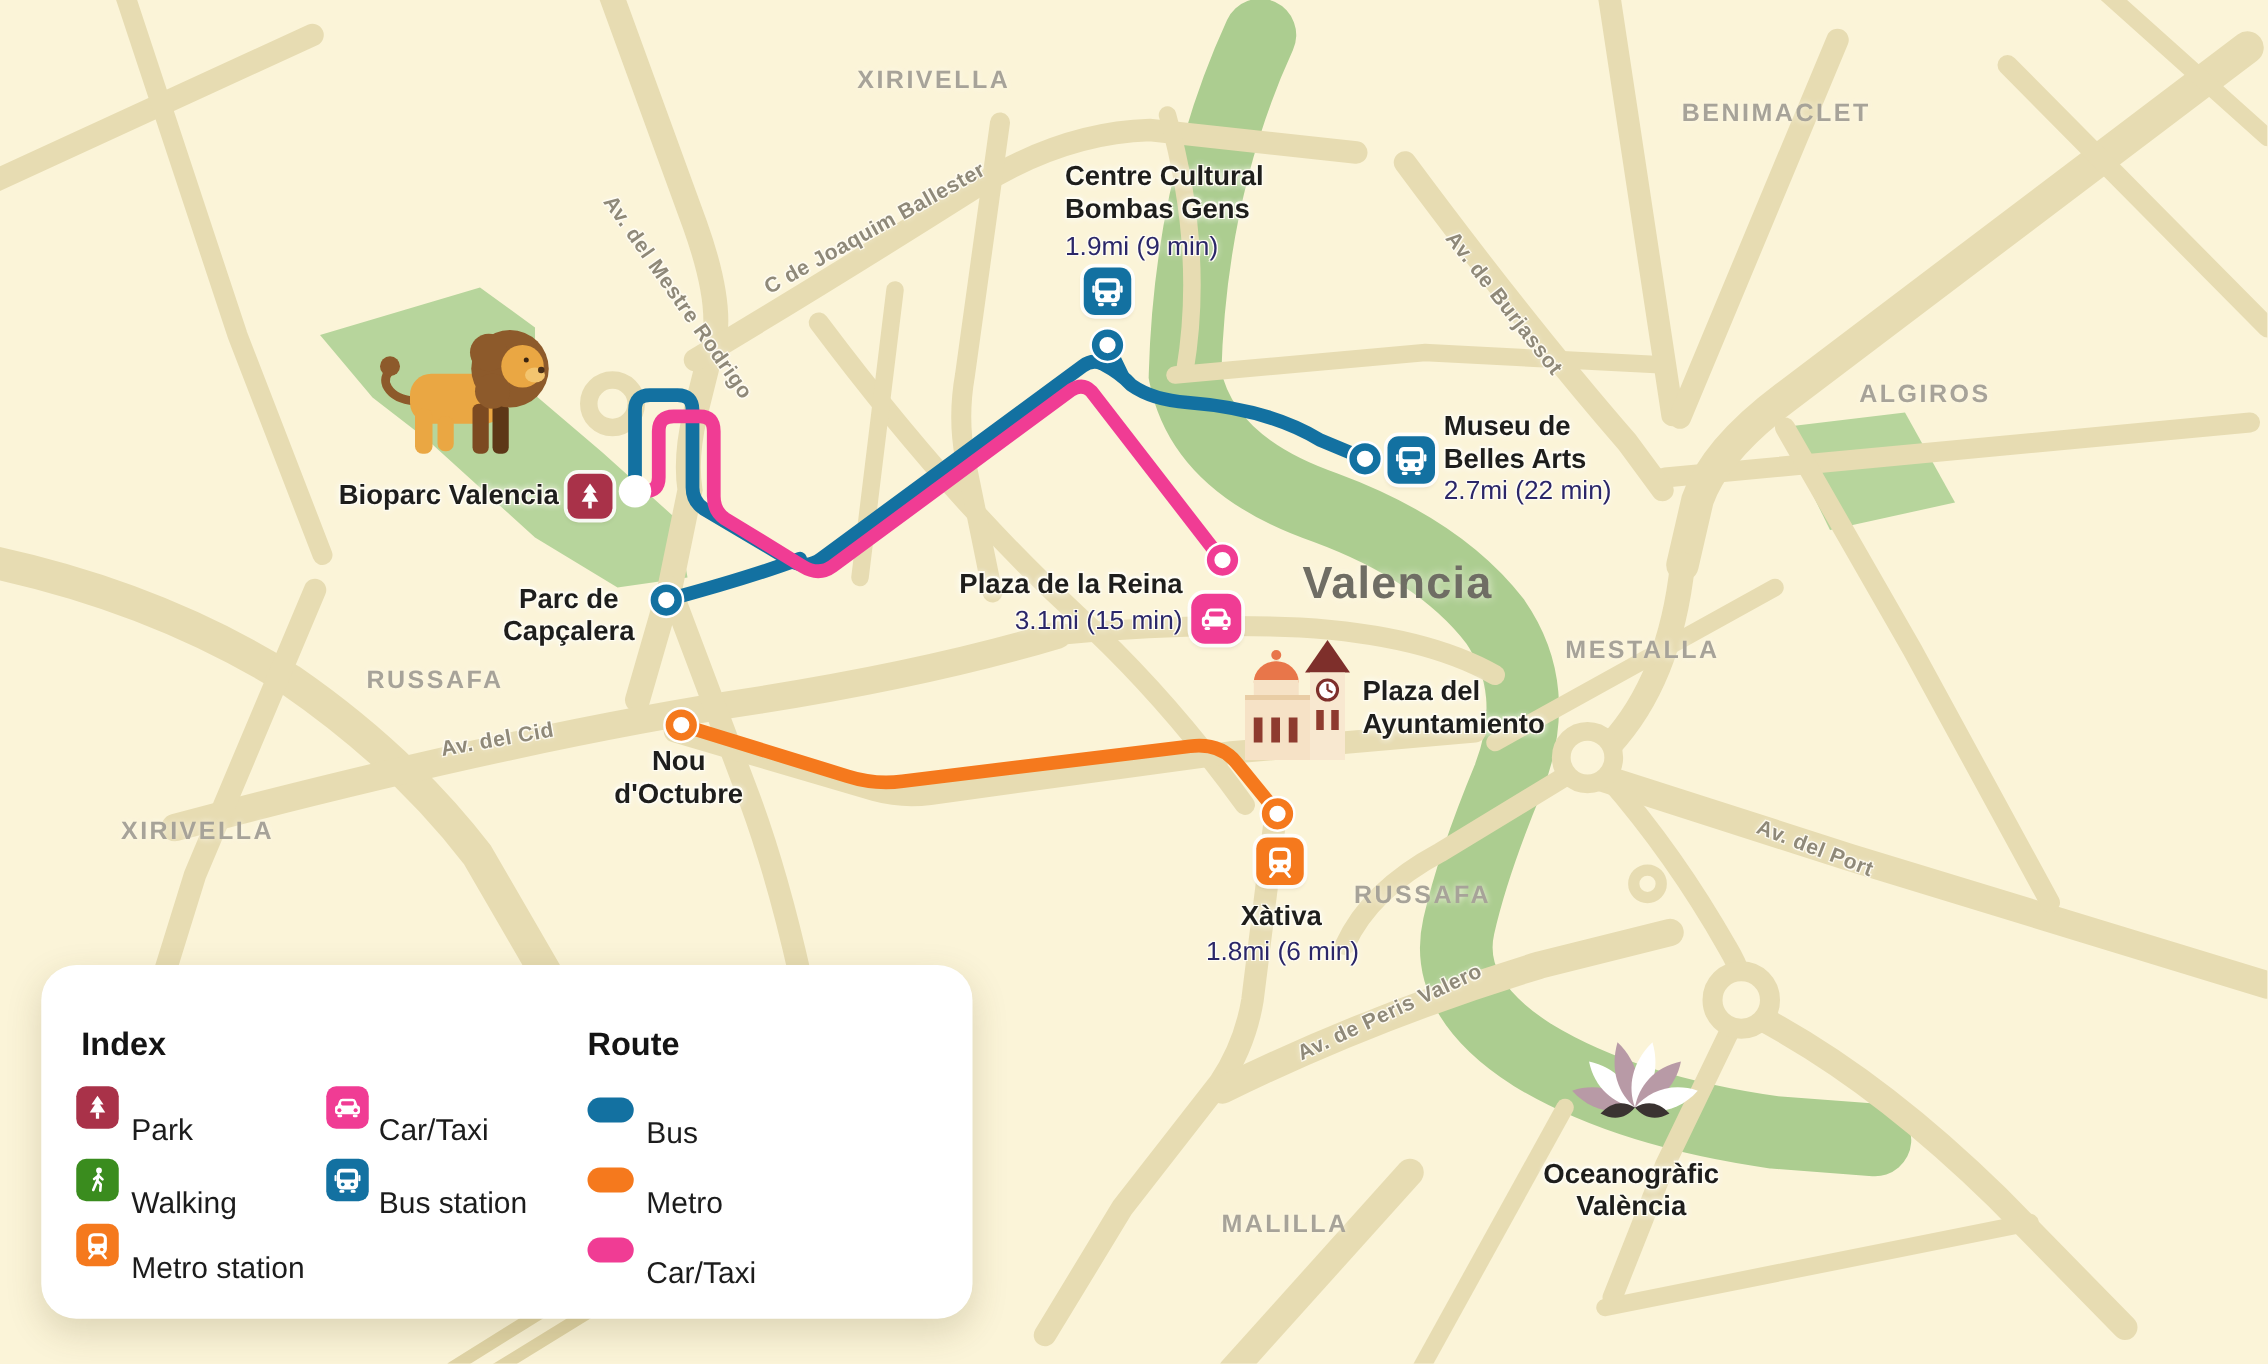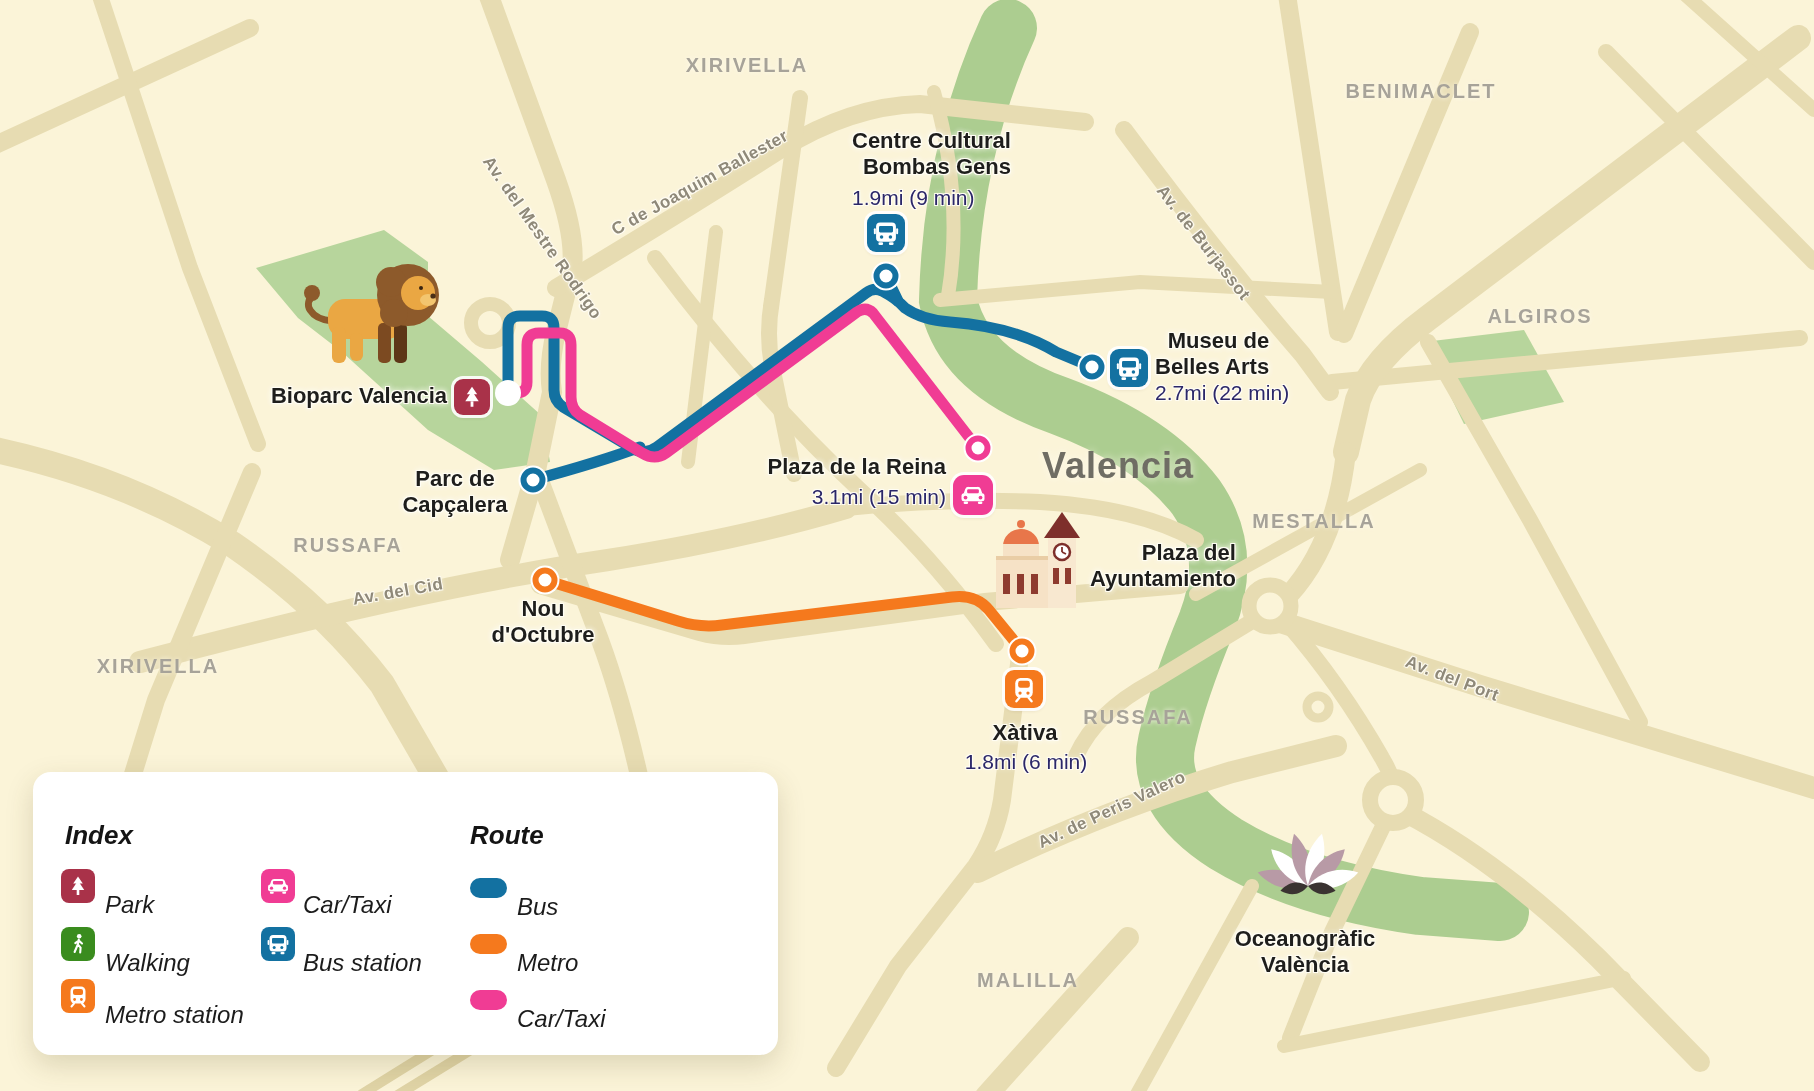--- a/index.html
+++ b/index.html
@@ -9,33 +9,33 @@
   .district{position:absolute;transform:translate(-50%,-50%);color:#a7a399;
     font-weight:700;font-size:20px;letter-spacing:2px;white-space:nowrap;
     text-shadow:0 0 5px rgba(255,252,240,.9);}
   .street-label{position:absolute;color:#8f8979;font-weight:700;font-size:17px;
     white-space:nowrap;letter-spacing:.5px;
     text-shadow:-1px -1px 0 rgba(255,253,244,.85),1px 1px 0 rgba(255,253,244,.85),
       -1px 1px 0 rgba(255,253,244,.85),1px -1px 0 rgba(255,253,244,.85),0 0 5px rgba(255,253,244,.9);}
   .poi-name{position:absolute;color:#1e1e1c;font-weight:700;font-size:22px;line-height:1.2;
     white-space:pre-line;
     text-shadow:-1px -1px 0 #fffdf4,1px -1px 0 #fffdf4,-1px 1px 0 #fffdf4,1px 1px 0 #fffdf4,
-      0 0 6px #fffdf4,0 0 6px #fffdf4;text-align:right;}
+      0 0 6px #fffdf4,0 0 6px #fffdf4;}
   .distance{position:absolute;color:#2b2769;font-weight:400;font-size:21px;white-space:nowrap;
     text-shadow:-1px -1px 0 #fffdf4,1px -1px 0 #fffdf4,-1px 1px 0 #fffdf4,1px 1px 0 #fffdf4,
       0 0 6px #fffdf4;}
   .city-label{position:absolute;transform:translate(-50%,-50%);color:#6f6d64;font-weight:700;
     font-size:36px;letter-spacing:1px;white-space:nowrap;
     text-shadow:0 0 8px rgba(255,253,244,.8);}
   .center{transform:translateX(-50%);text-align:center;}
   .right{text-align:left;padding-left:36px;}
   .badge{position:absolute;display:flex;align-items:center;justify-content:center;
     border-radius:9px;box-shadow:0 0 0 3px rgba(255,255,255,.9),0 2px 4px rgba(60,40,0,.18);}
   .legend{position:absolute;left:33px;top:772px;width:745px;height:283px;background:#ffffff;
-    border-radius:18px;box-shadow:0 10px 28px rgba(80,65,20,.18);font-style:italic;}
+    border-radius:28px;box-shadow:0 10px 28px rgba(80,65,20,.18);}
   .lg-head{position:absolute;font-size:26px;font-weight:700;color:#141414;}
   .lg-badge{position:absolute;width:34px;height:34px;border-radius:8px;display:flex;
     align-items:center;justify-content:center;}
   .lg-label{position:absolute;font-size:24px;color:#1c1c1c;margin-top:20px;}
   .lg-pill{position:absolute;width:37px;height:20px;border-radius:10px;}
   .logo{position:absolute;left:1488px;top:990px;display:flex;align-items:center;gap:10px;}
   .logo-text{font-size:36px;color:#8b8578;font-weight:500;letter-spacing:.5px;}
 </style>
 </head>
 <body>

